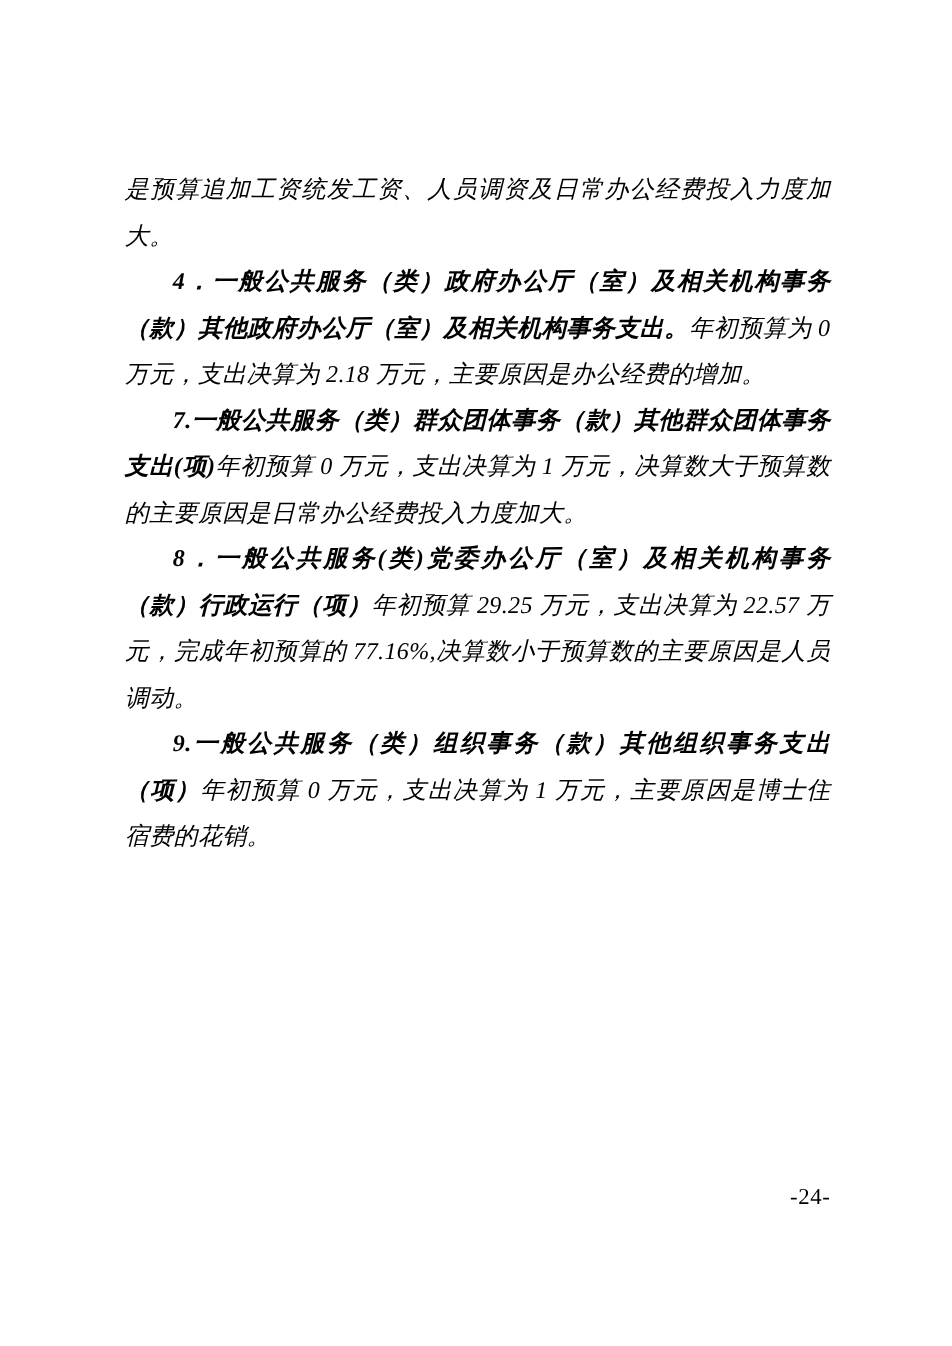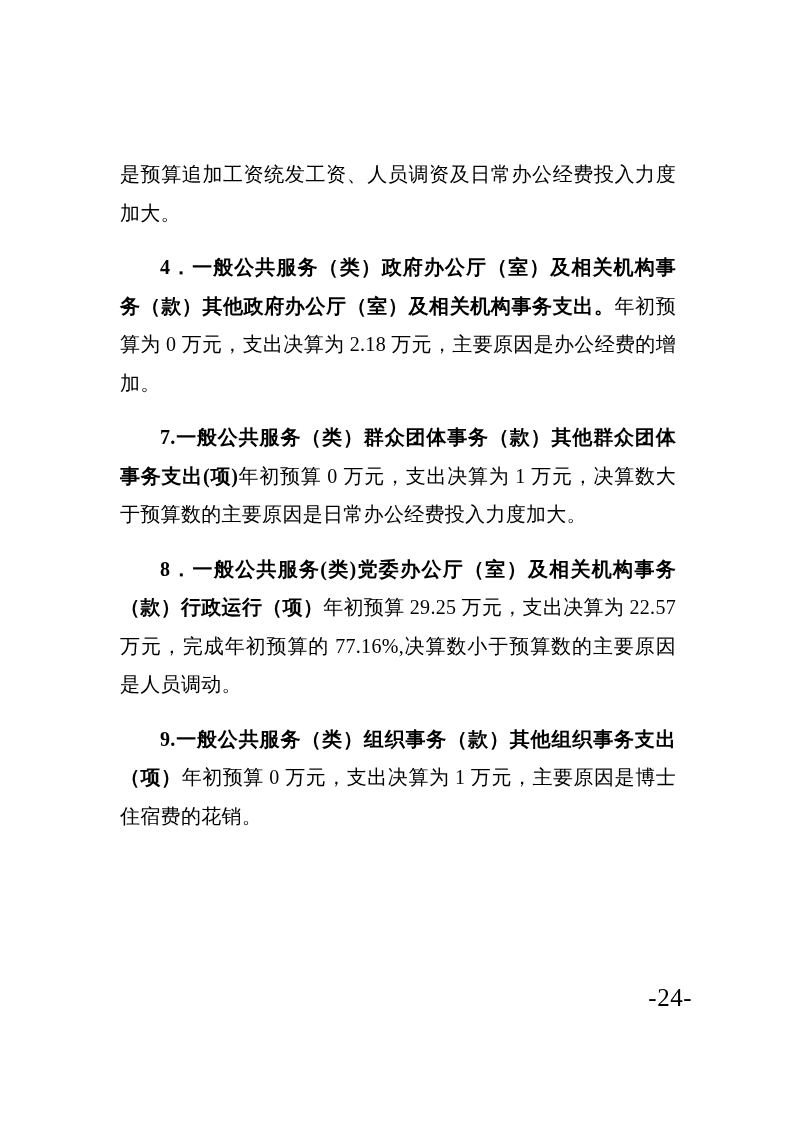--- a/index.html
+++ b/index.html
@@ -24,34 +24,35 @@
     position: absolute;
     left: 104px;
     top: 139px;
     width: 588px;
     font-size: 20px;
     line-height: 38.5px;
     text-align: justify;
     letter-spacing: 0.3px;
   }
   .content p {
-    margin: 16px;
+    margin: 0;
     padding: 0;
+    font-style: italic;
   }
   .content p.indent {
     text-indent: 2em;
   }
   .seg-bold {
     font-weight: bold;
   }
   .page-number {
     position: absolute;
     right: 101px;
     top: 986px;
-    font-size: 25px;
+    font-size: 19px;
     line-height: 24px;
     letter-spacing: 0.5px;
   }
 </style>
 </head>
 <body>
 
 <div class="page">
   <div class="content">
       <p><span>是预算追加工资统发工资、人员调资及日常办公经费投入力度加大。</span></p>

